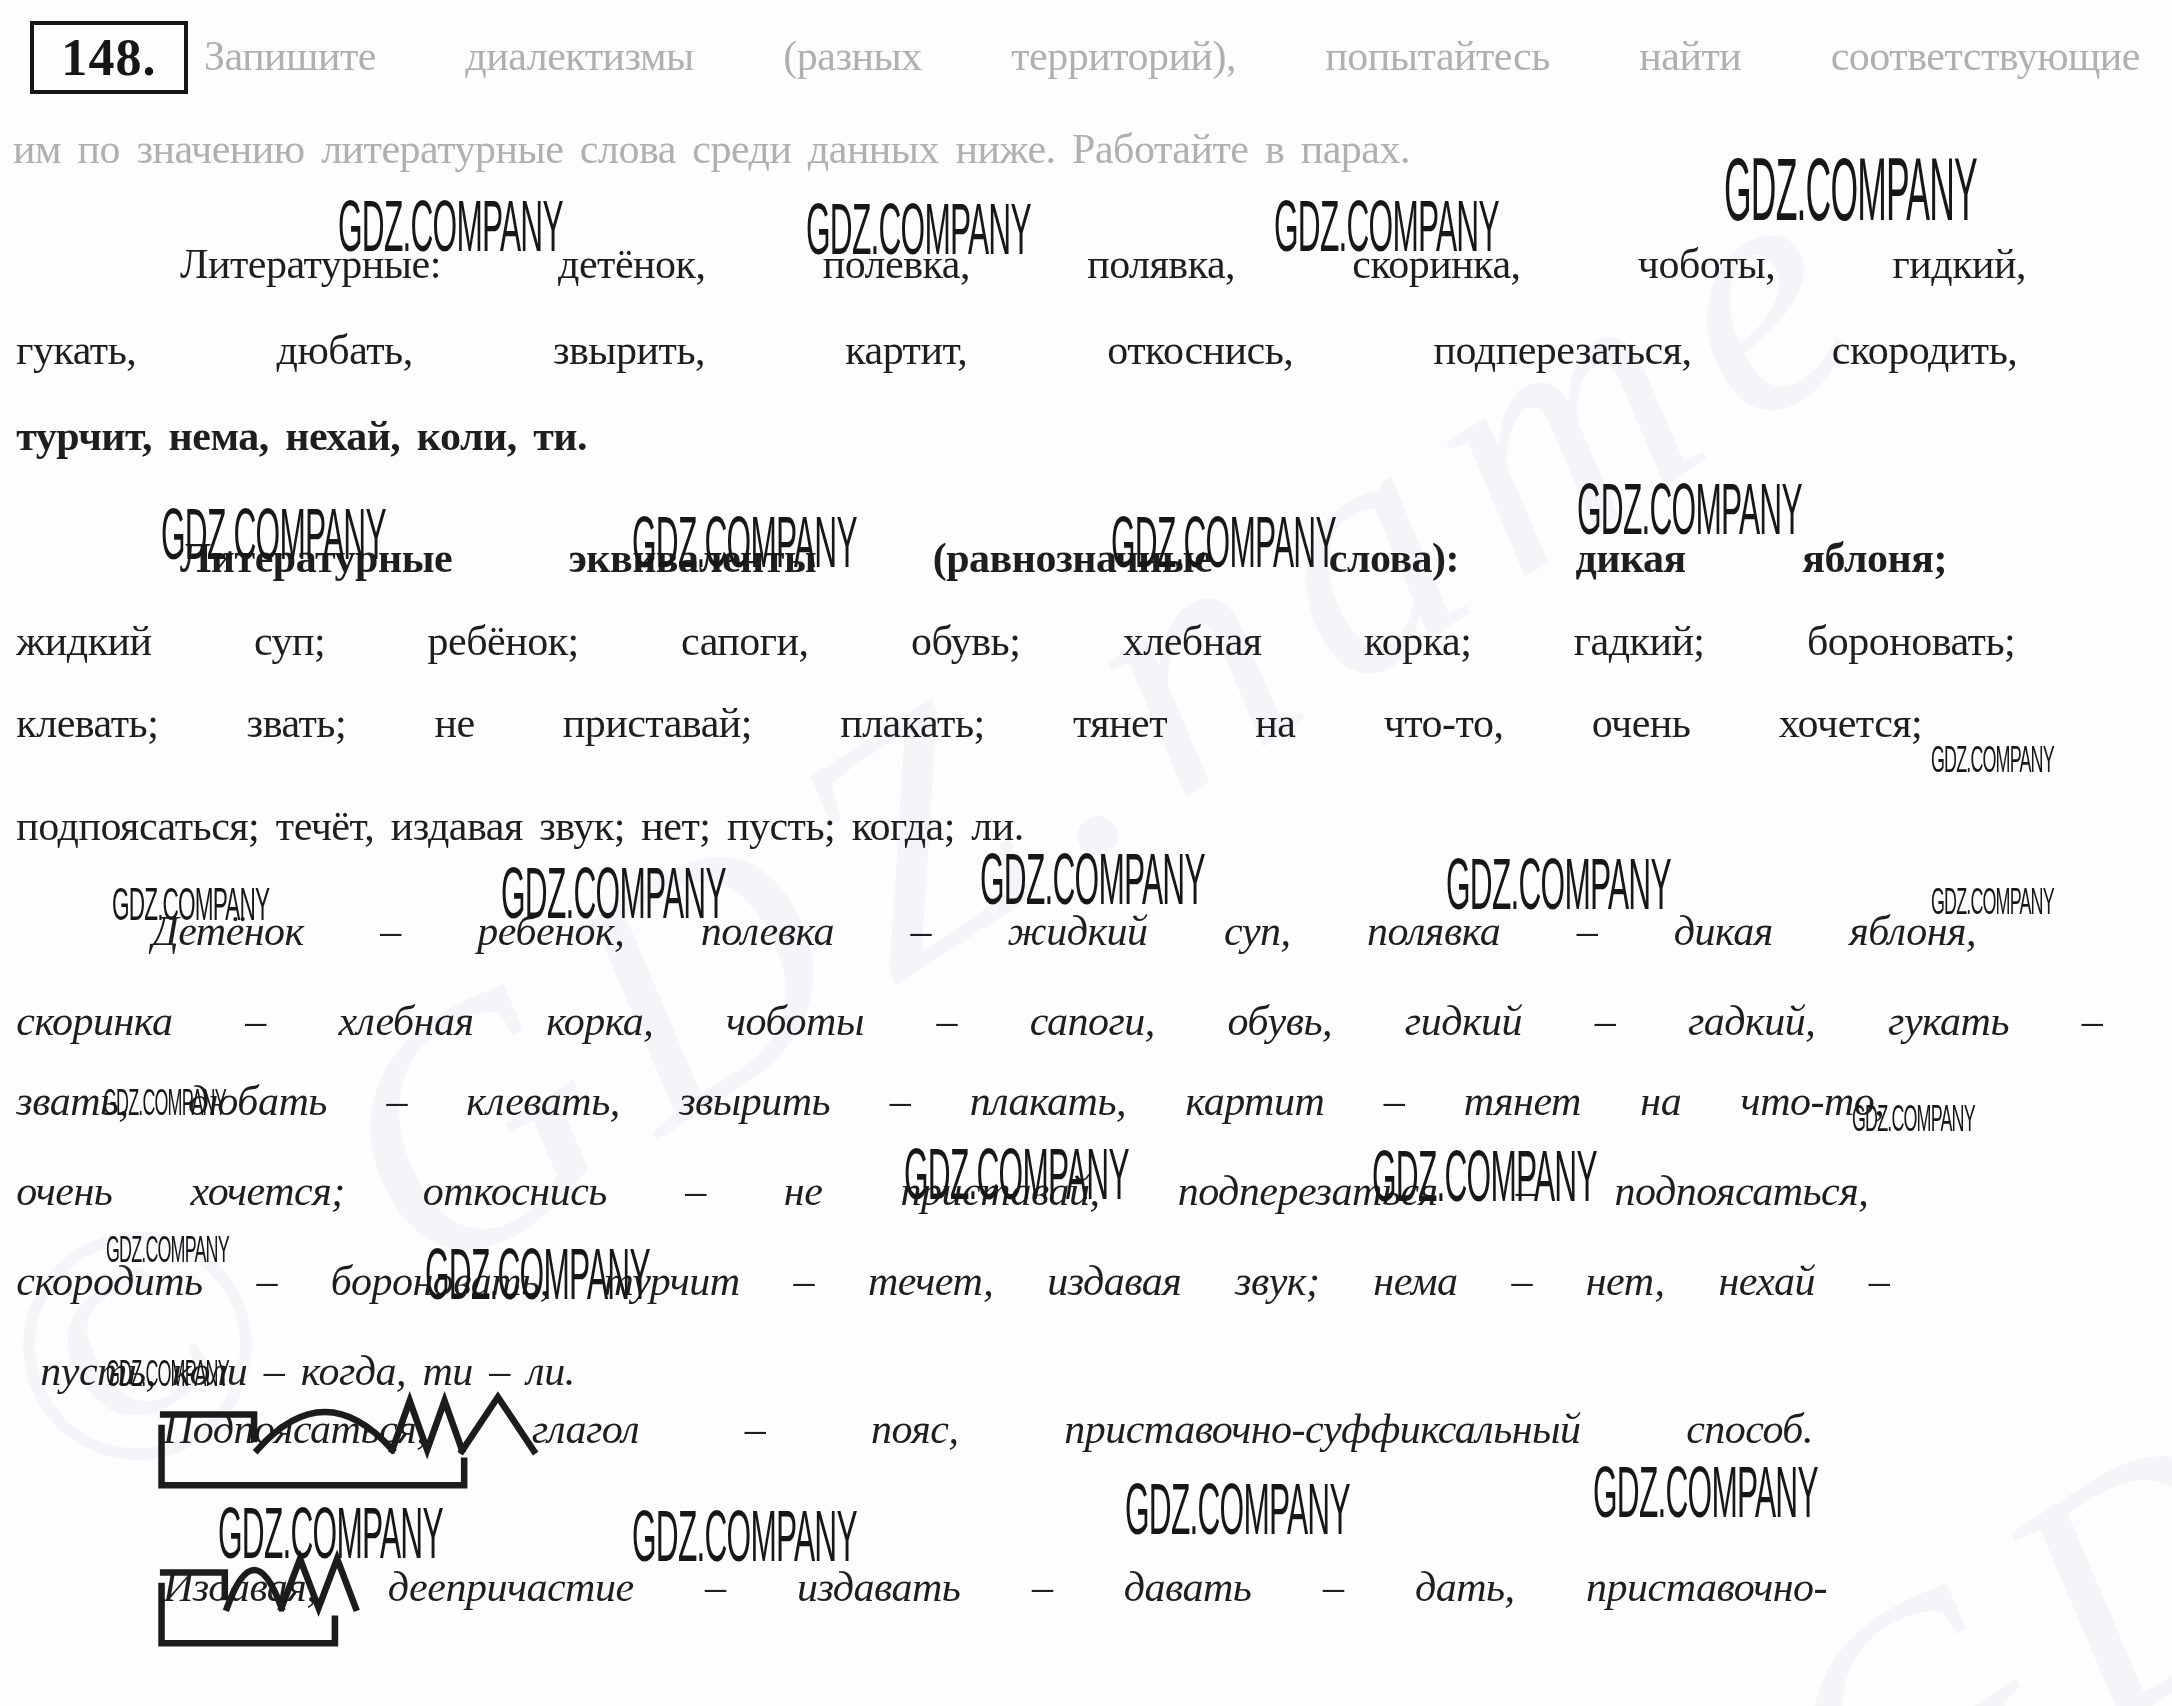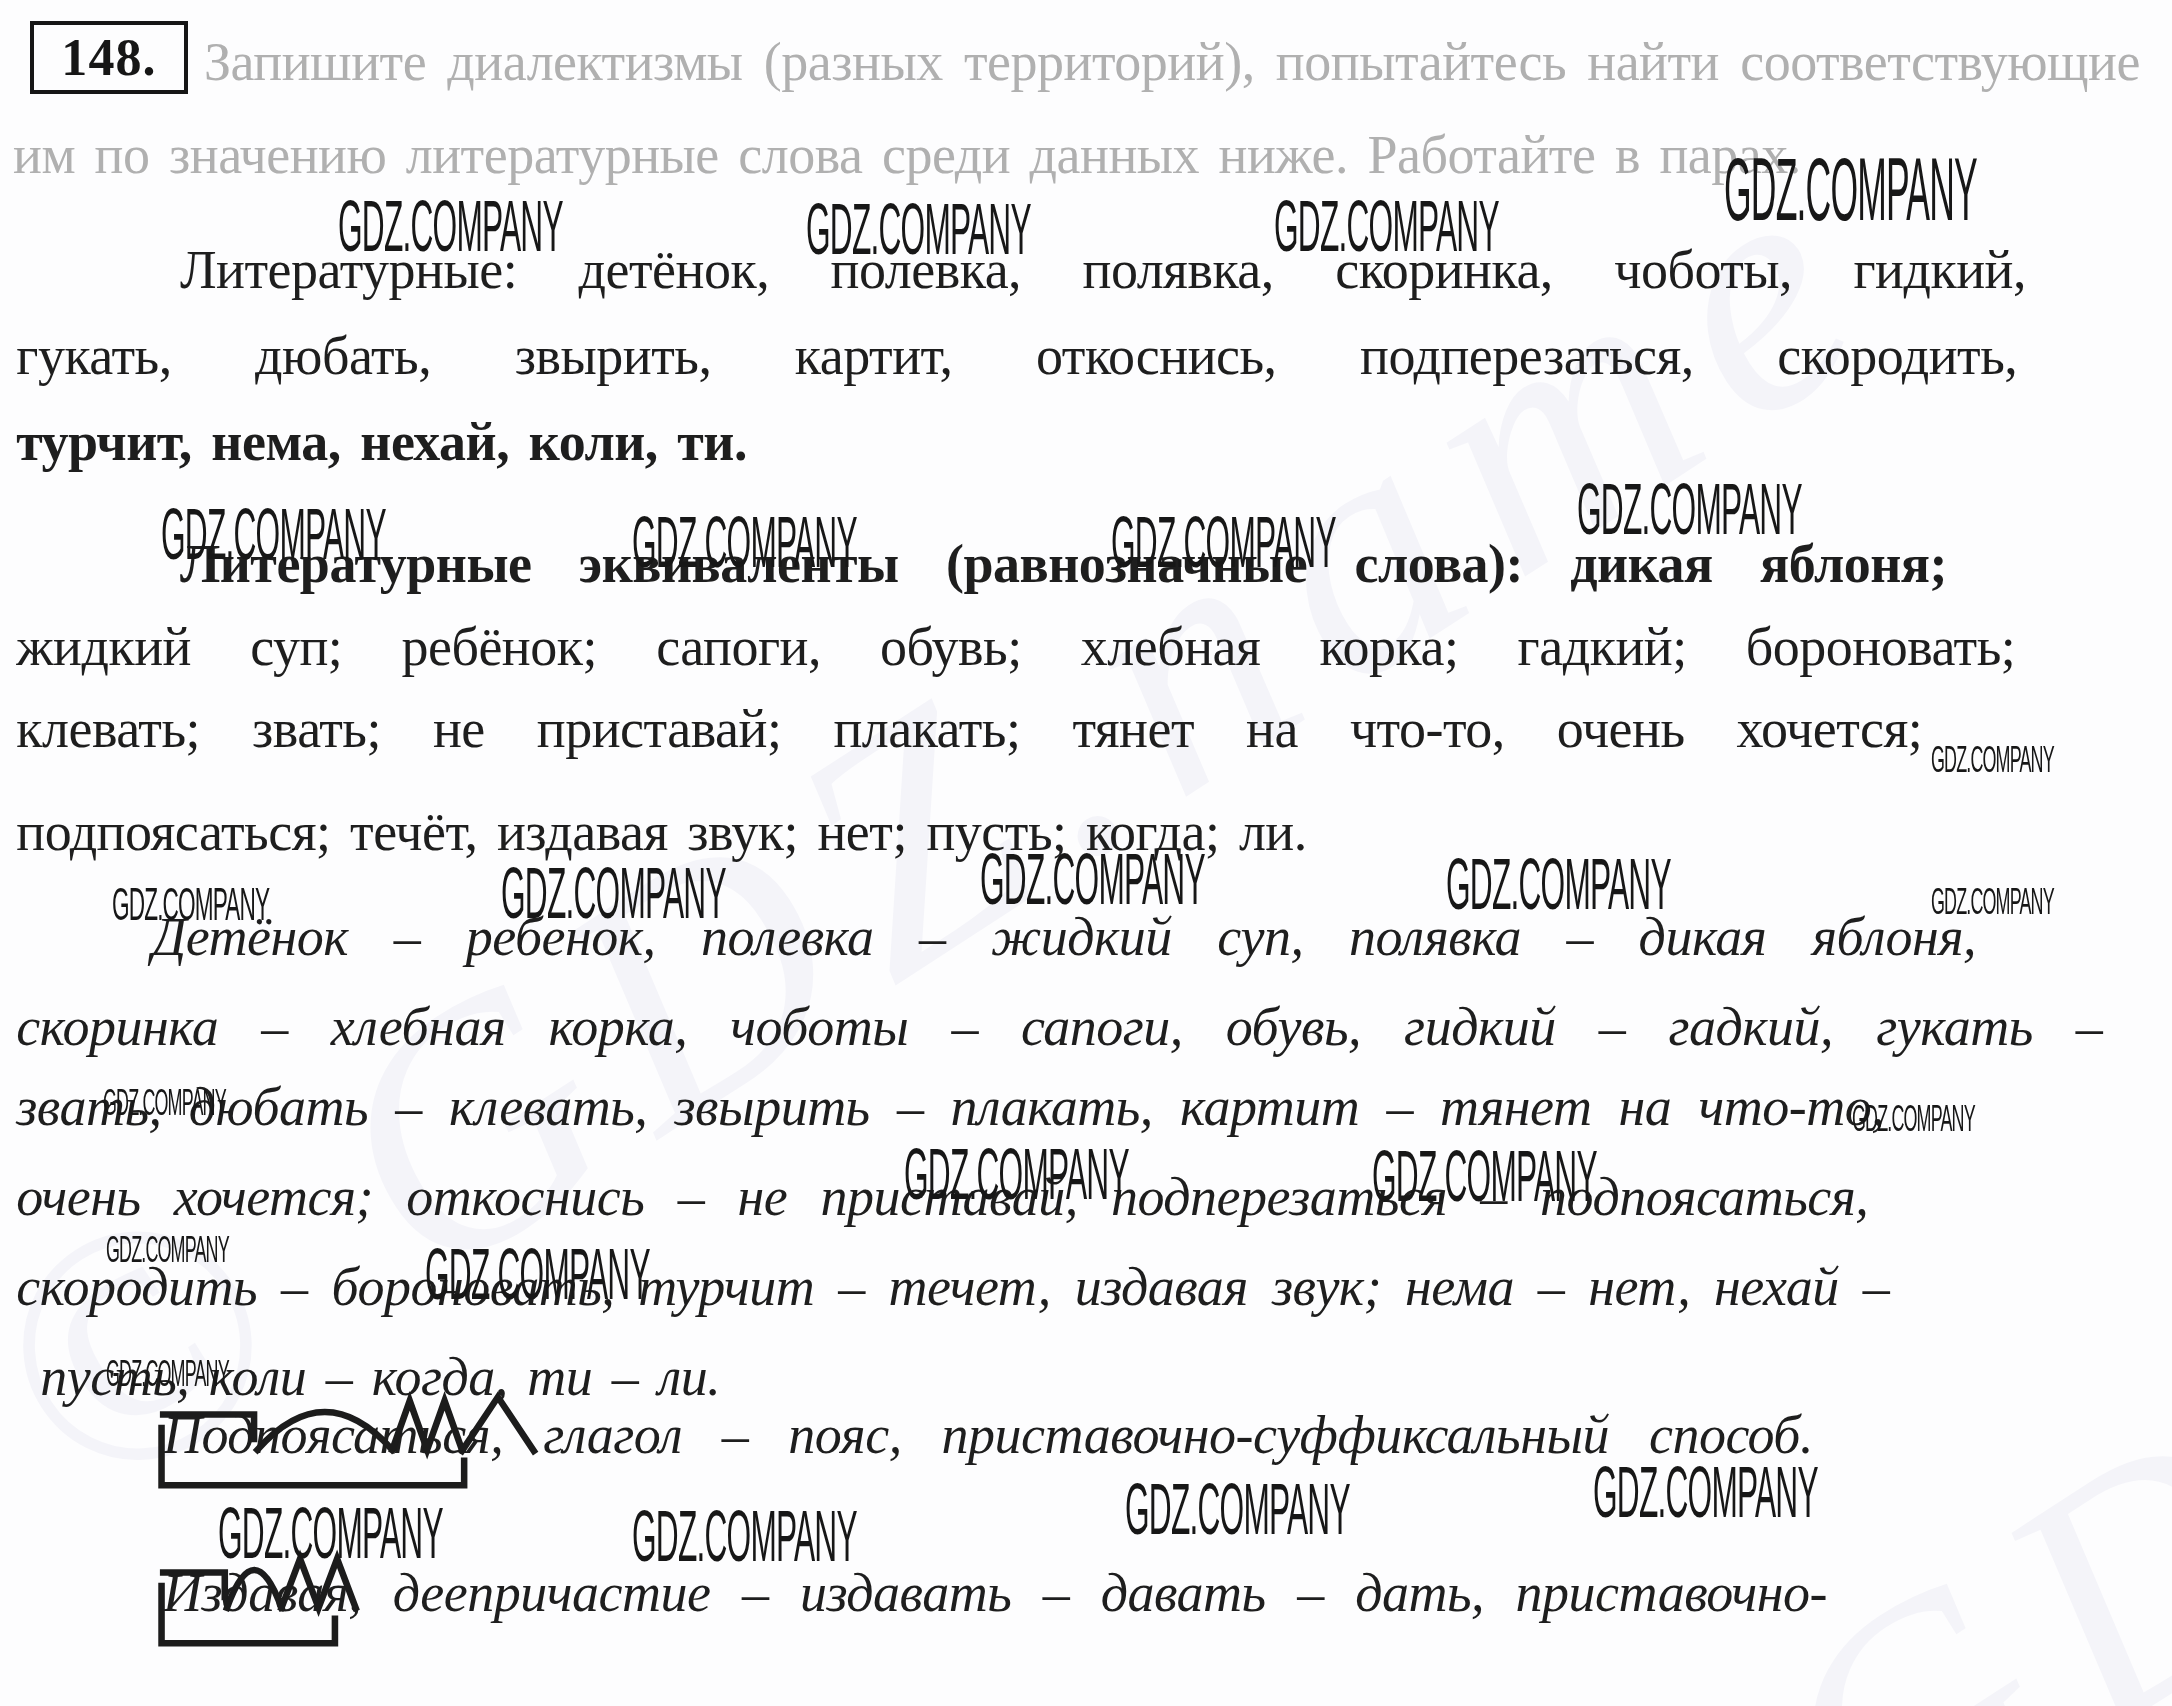--- a/index.html
+++ b/index.html
@@ -7,21 +7,21 @@
     position:relative;
     width:2172px;
     height:1706px;
     background:#fdfdfe;
     overflow:hidden;
     font-family:"Liberation Serif","DejaVu Serif",serif;
     color:#1e1e1e;
   }
   .ln{
     position:absolute;
-    font-size:54px;
+    font-size:42px;
     line-height:1.05;
     white-space:nowrap;
     letter-spacing:-0.5px;
     word-spacing:6.5px;
   }
   .just{
     white-space:normal;
     text-align:justify;
     text-align-last:justify;
     word-spacing:3.3px;

